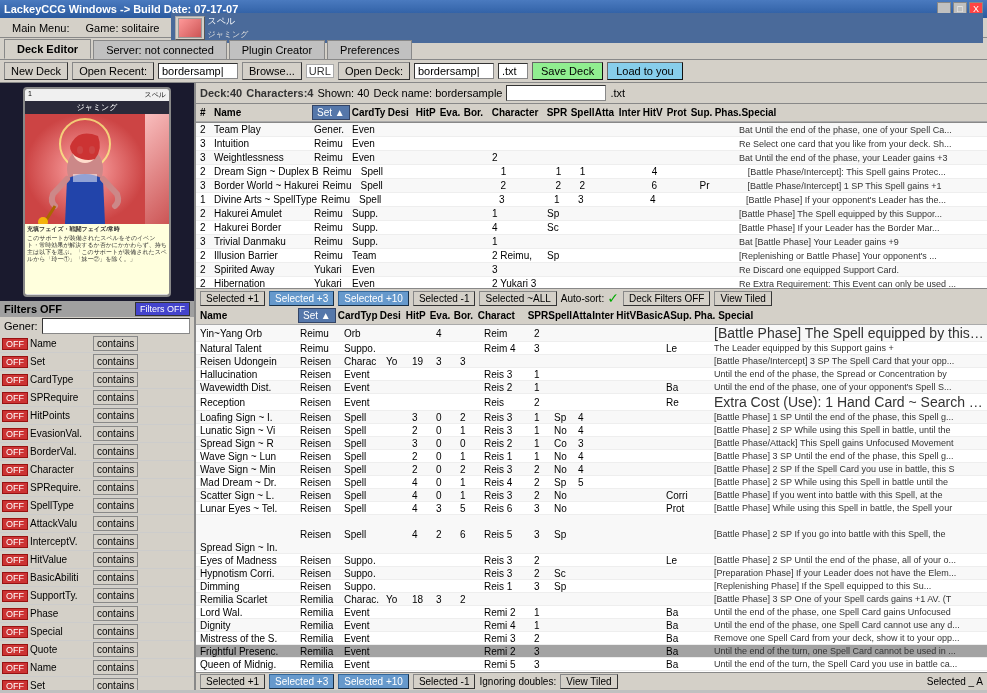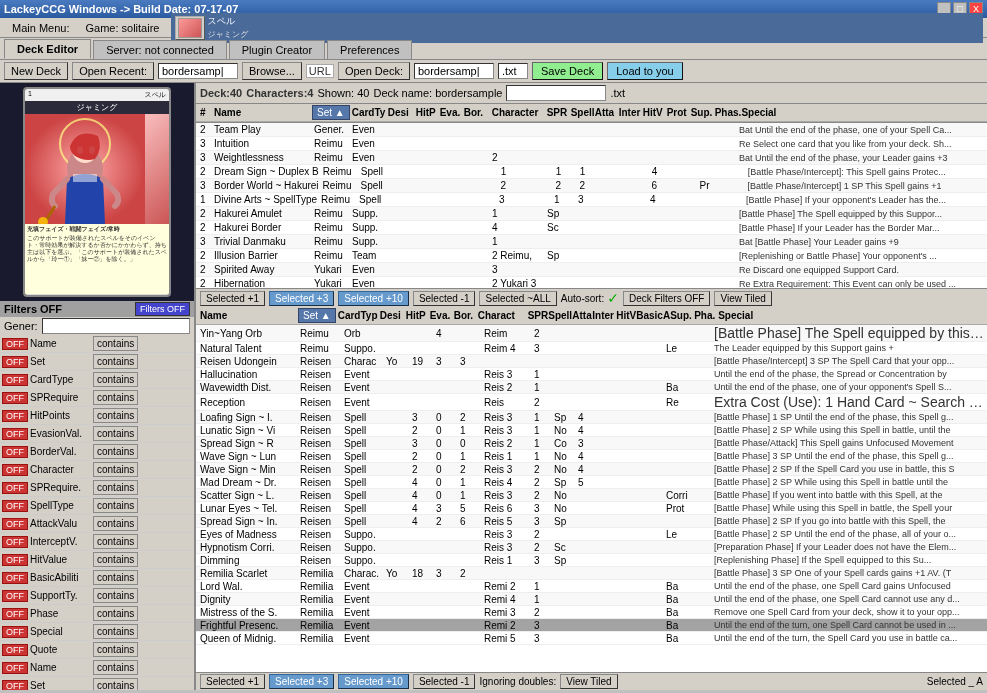--- a/index.html
+++ b/index.html
@@ -869,21 +869,21 @@
     <span style="min-width:24px;">No</span>
     <span style="min-width:20px;"></span>
     <span style="min-width:24px;"></span>
     <span style="min-width:20px;"></span>
     <span style="min-width:24px;"></span>
     <span style="min-width:24px;">Prot</span>
     <span style="min-width:24px;"></span>
     <span style="flex:1; overflow:hidden; text-overflow:ellipsis; white-space:nowrap; font-size:9px; color:#333;">[Battle Phase] While using this Spell in battle, the Spell your</span>
   </div>
         <div style="display: flex; align-items: center; padding: 0px 2px; border-bottom: 1px solid rgb(238, 238, 238); font-size: 10px; cursor: pointer; min-height: 13px; background: rgb(248, 248, 248);">
-    <span style="min-width:100px; padding:0 2px; overflow:hidden; text-overflow:ellipsis; white-space:nowrap;">Spread Sign ~ In.</span>
+    <span style="min-width:100px; padding:0 2px; overflow:hidden; text-overflow:ellipsis; white-space:nowrap;margin-top:27px;">Spread Sign ~ In.</span>
     <span style="min-width:44px; padding:0 2px;">Reisen</span>
     <span style="min-width:44px; padding:0 2px;">Spell</span>
     <span style="min-width:26px;"></span>
     <span style="min-width:24px;">4</span>
     <span style="min-width:24px;">2</span>
     <span style="min-width:24px;">6</span>
     <span style="min-width:50px; overflow:hidden;">Reis 5</span>
     <span style="min-width:20px;">3</span>
     <span style="min-width:24px;">Sp</span>
     <span style="min-width:20px;"></span>

